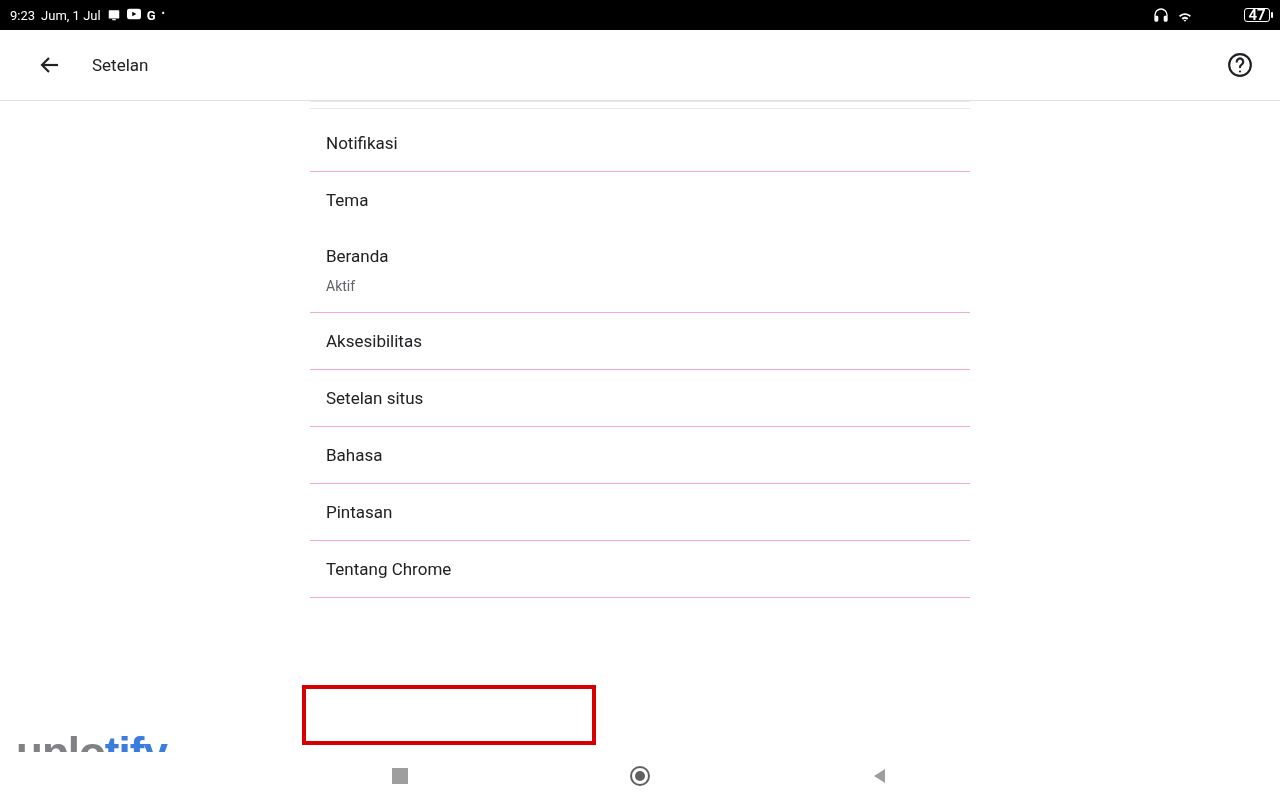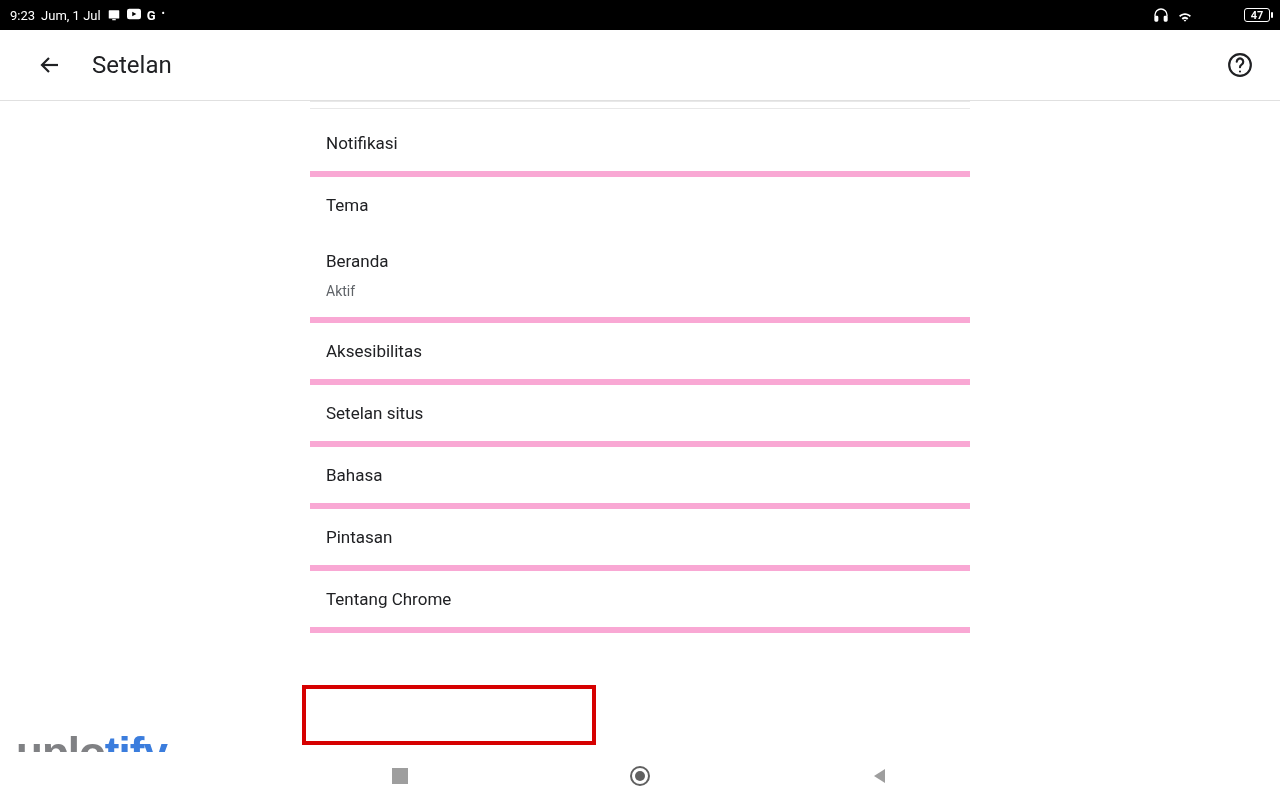--- a/index.html
+++ b/index.html
@@ -34,21 +34,21 @@
 }
 .back-btn {
   width: 40px;
   height: 40px;
   display: flex;
   align-items: center;
   justify-content: center;
   cursor: pointer;
 }
 .app-title {
-  font-size: 24px;
+  font-size: 17px;
   font-weight: 400;
   color: #202124;
   margin-left: 22px;
   flex: 1;
 }
 .help-btn {
   width: 40px;
   height: 40px;
   display: flex;
   align-items: center;
@@ -60,21 +60,21 @@
   display: flex;
   flex-direction: column;
   align-items: center;
   padding-top: 0;
 }
 .settings-list {
   width: 660px;
 }
 .setting-item {
   padding: 18px 16px;
-  border-bottom: 6px solid #f9a8d4;
+  border-bottom: 1px solid #f9a8d4;
   cursor: pointer;
 }
 .setting-item.first-partial {
   padding-top: 12px;
   border-top: 1px solid #e8e8e8;
   border-bottom: none;
   margin-bottom: 6px;
 }
 .setting-item .title {
   font-size: 17px;
@@ -133,21 +133,21 @@
 }
 .battery-box {
   border: 1.5px solid #fff;
   border-radius: 3px;
   width: 26px;
   height: 14px;
   position: relative;
   display: flex;
   align-items: center;
   justify-content: center;
-  font-size: 11px;
+  font-size: 15px;
   font-weight: 600;
   margin-left: 43px;
 }
 .battery-box::after {
   content: '';
   position: absolute;
   right: -4px;
   top: 3px;
   width: 2px;
   height: 6px;

